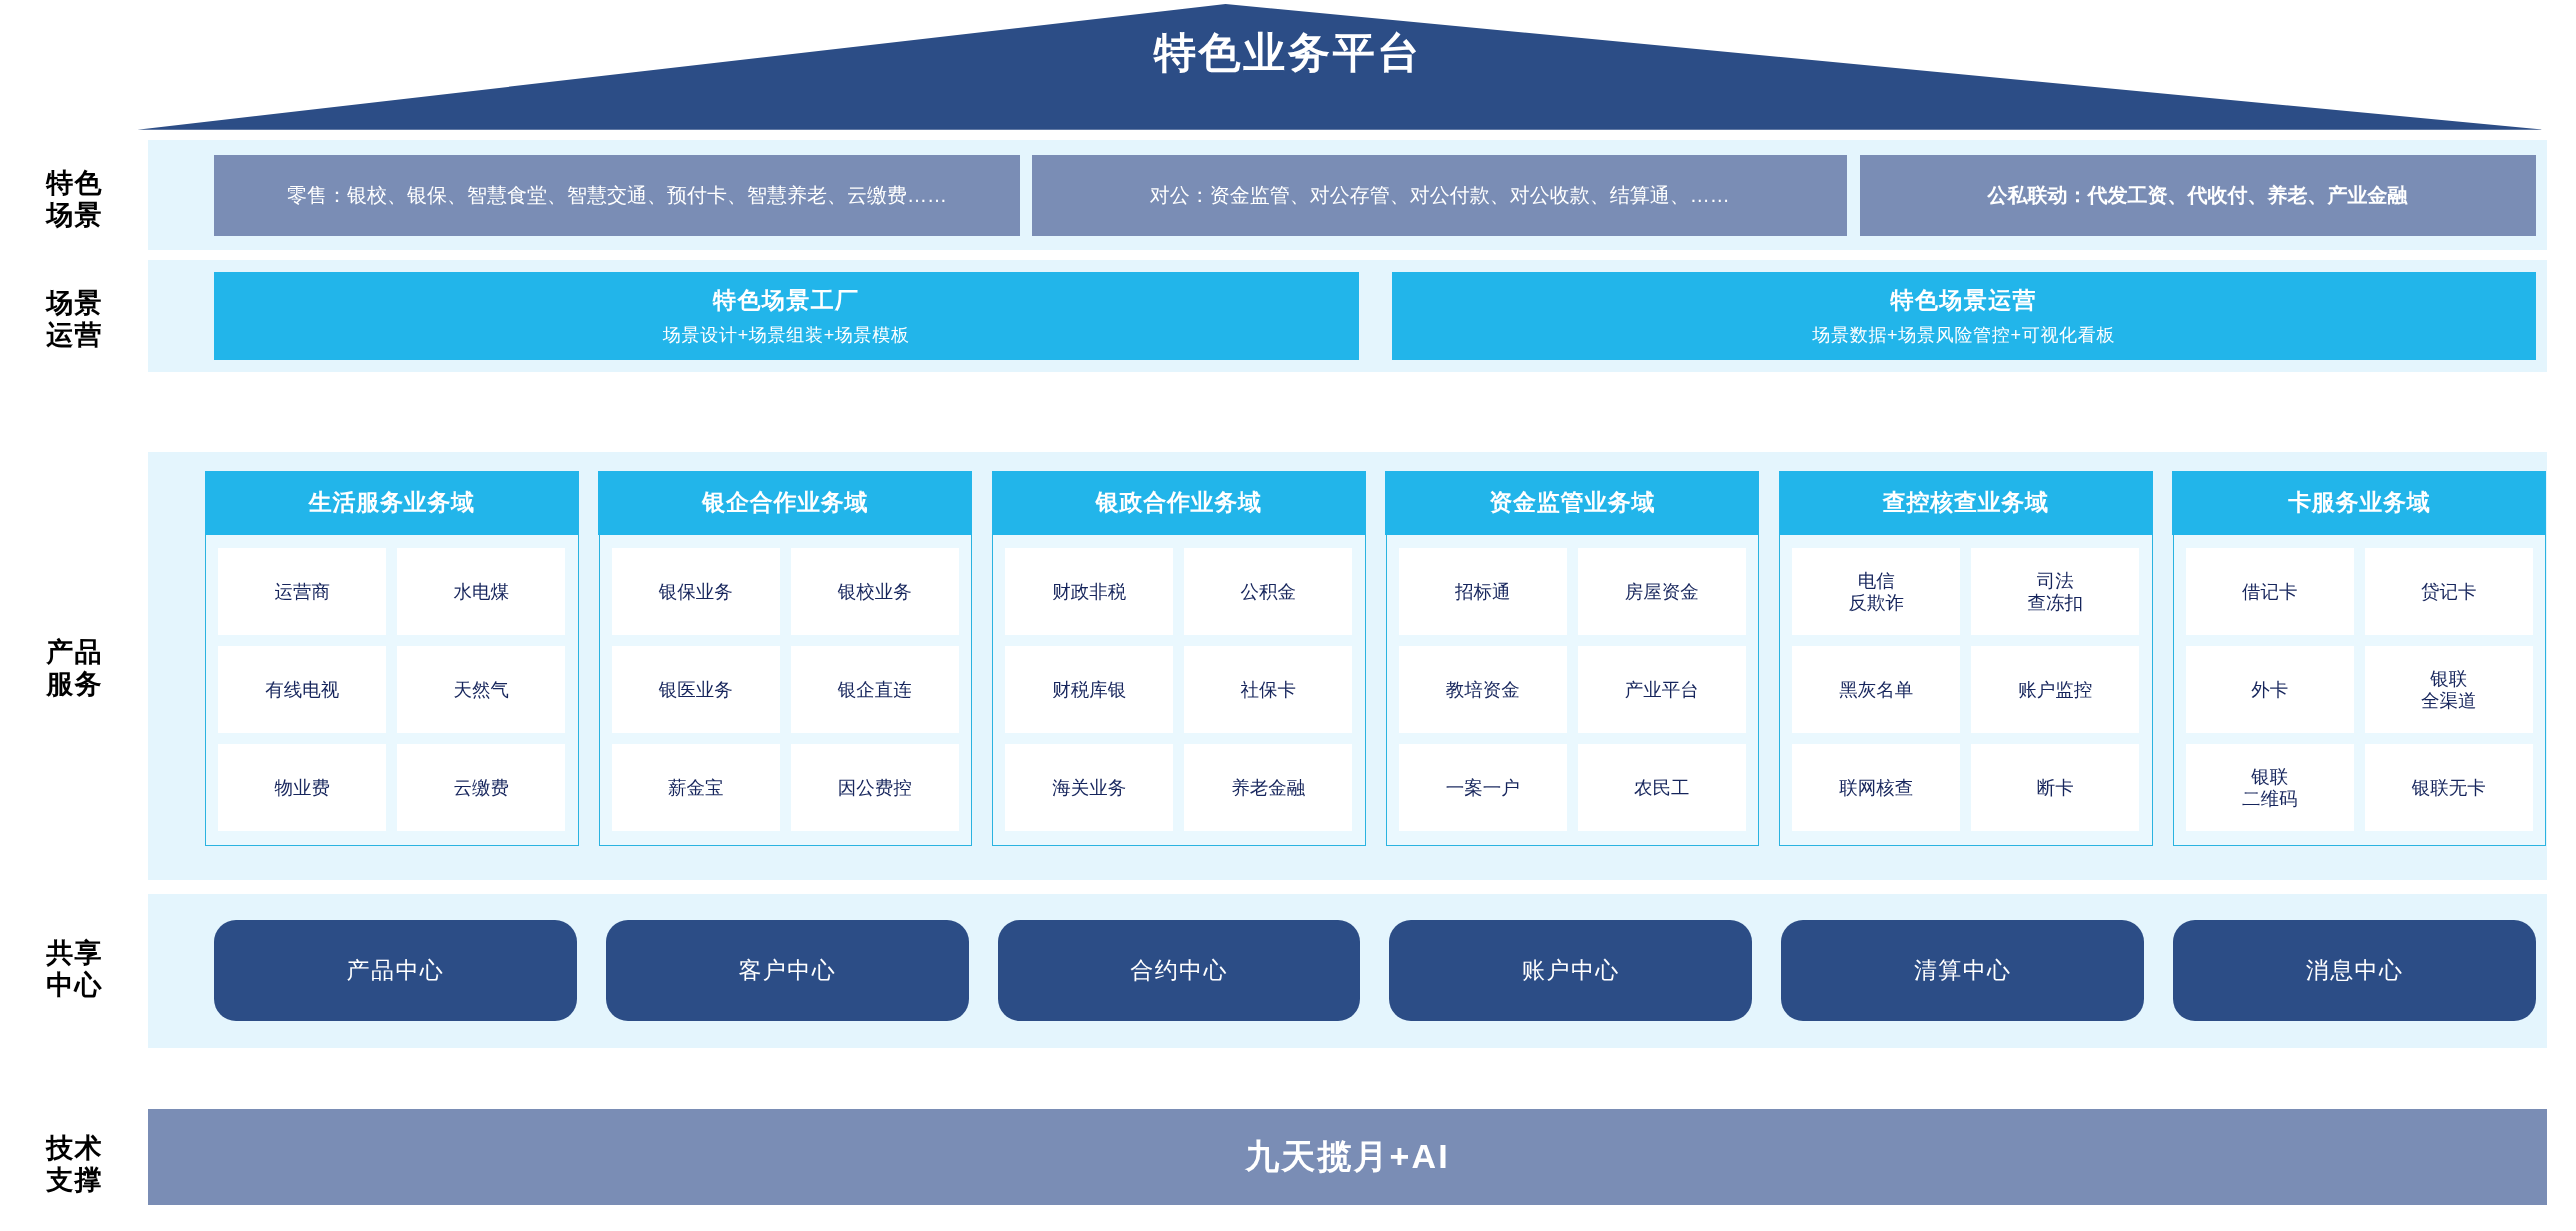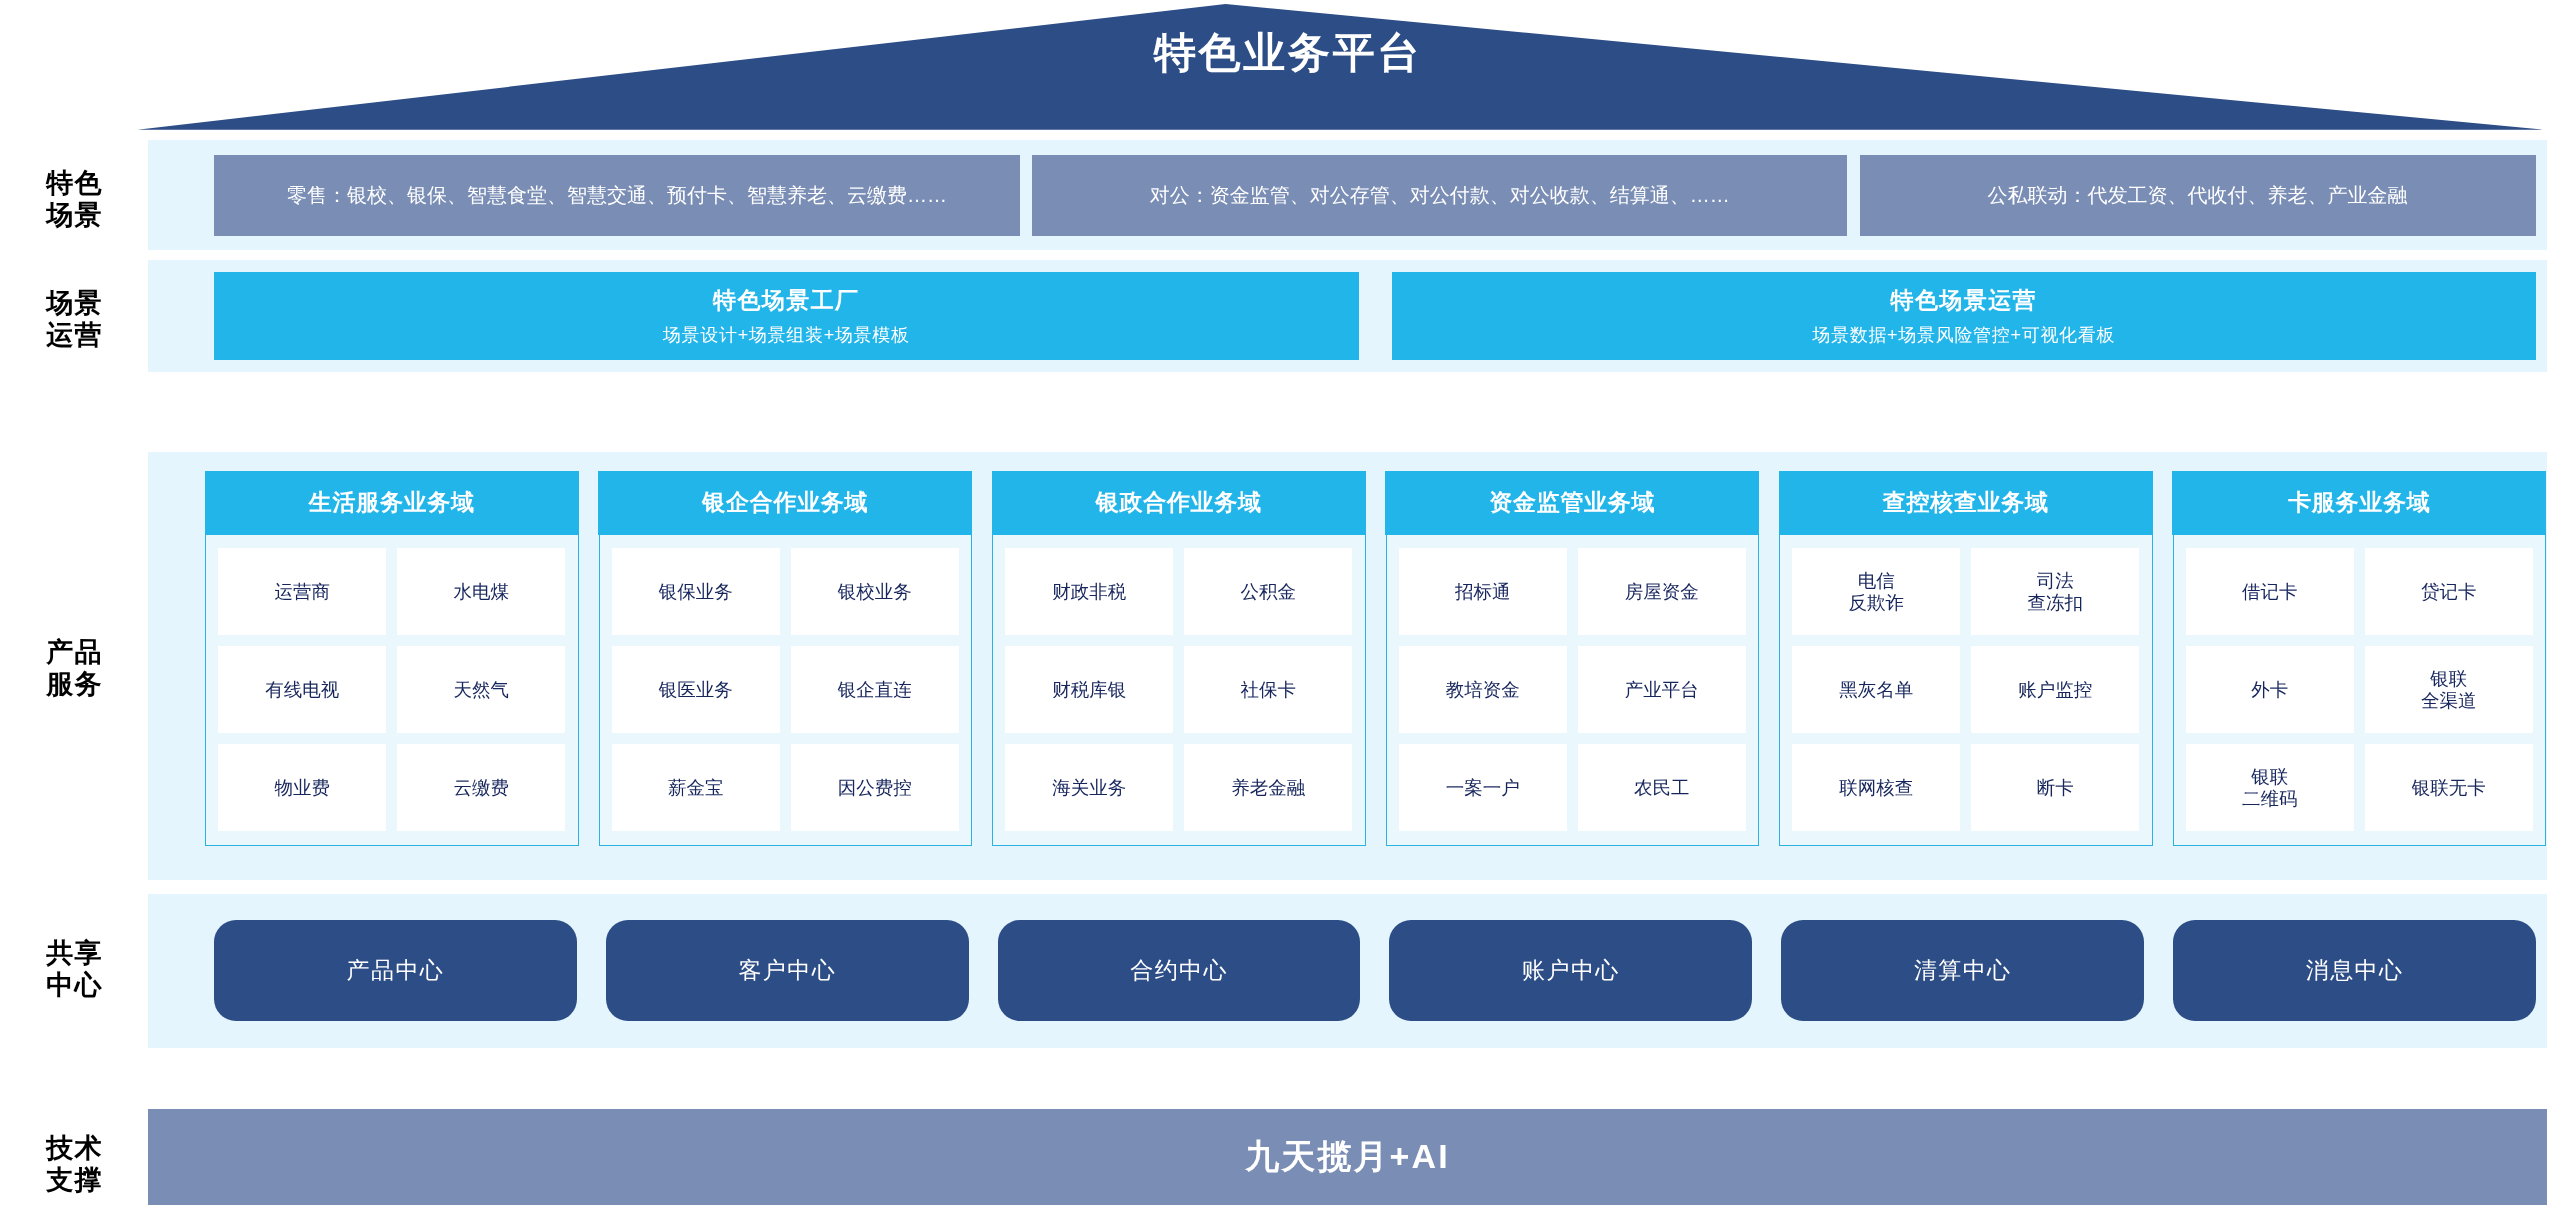--- a/index.html
+++ b/index.html
@@ -51,21 +51,21 @@
     background:#7a8db5;
     color:#ffffff;
     display:flex;align-items:center;justify-content:center;
     text-align:center;
     font-size:20px;line-height:1.45;font-weight:normal;
     padding:0 27px;
     box-sizing:border-box;
   }
   .scn-box.w1{flex:0 0 806px;}
   .scn-box.w2{flex:0 0 815px;}
-  .scn-box.w3{flex:0 0 676px;}
+  .scn-box.w3{flex:0 0 676px;font-weight:bold;}
 
   
   #band-ops{top:260px;height:112px;}
   .ops-row{
     position:absolute;left:214px;top:272px;
     width:2322px;height:88px;
     display:flex;gap:33px;
   }
   .ops-box{
     flex:1 1 0;

